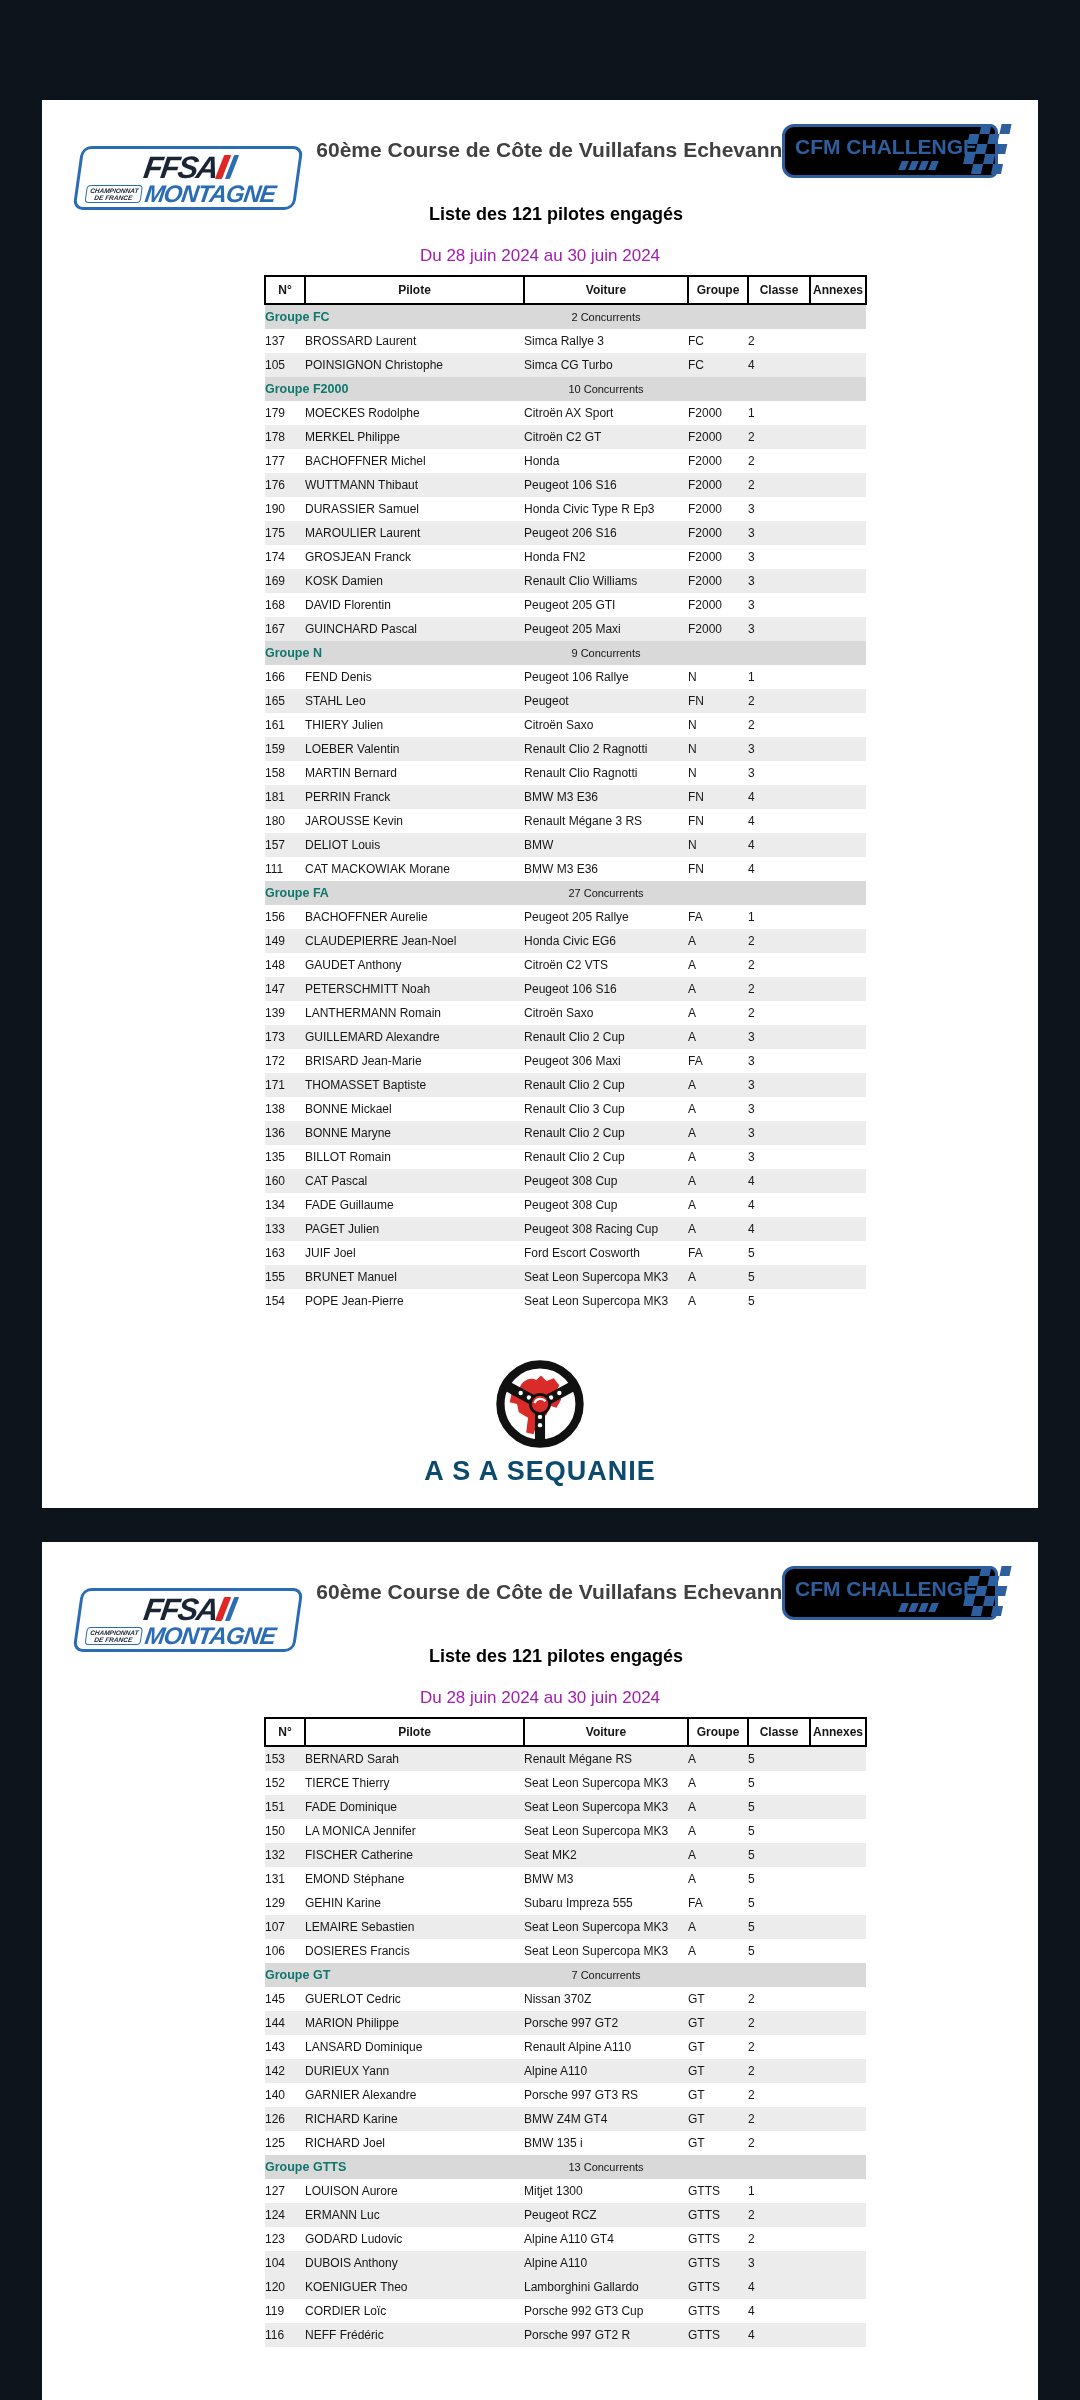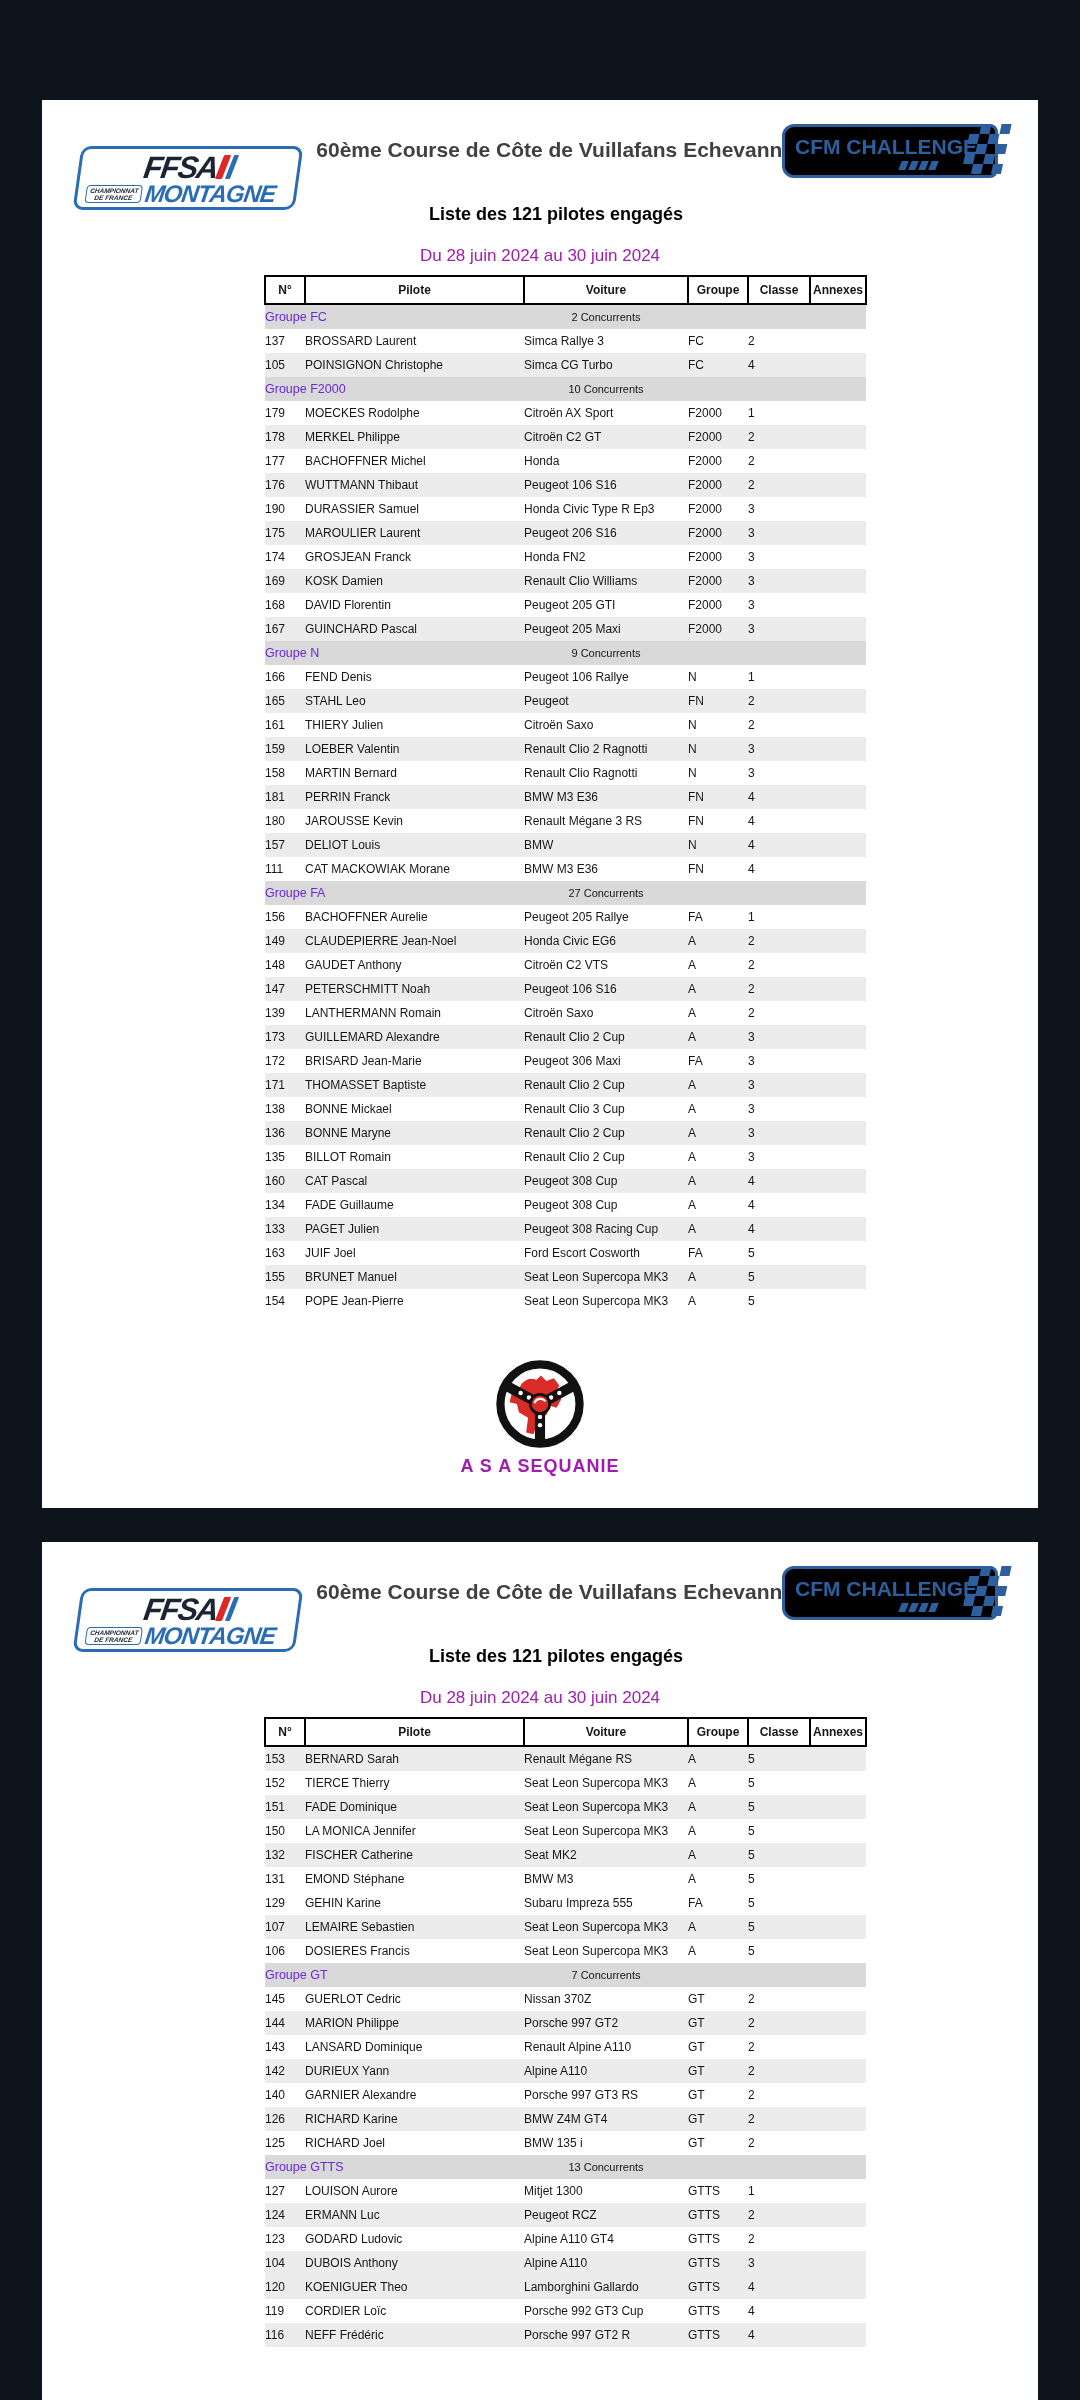--- a/index.html
+++ b/index.html
@@ -78,34 +78,34 @@
   table.startlist{
     margin-left:222px;width:601px;border-collapse:collapse;table-layout:fixed;
     font-size:12px;color:#161616;
   }
   table.startlist th{
     border:2px solid #000;height:26px;padding:0;text-align:center;
     font-size:12px;font-weight:bold;background:#fff;
   }
   table.startlist td{height:24px;padding:0;vertical-align:middle;overflow:hidden;white-space:nowrap;}
   tr.band td{background:#d9d9d9;}
-  td.group-name{font-weight:normal;font-size:12.5px;padding-left:8px;color:#6d28d9;}
+  td.group-name{font-weight:bold;font-size:12.5px;padding-left:8px;color:#0f766e;}
   td.group-count{text-align:center;font-size:11px;}
   tr.stripe td{background:#ececec;}
   td.c-n{padding-left:8px;}
   td.c-pilote{padding-left:16px;}
   td.c-voiture{padding-left:8px;}
   td.c-groupe{padding-left:10px;}
   td.c-classe{padding-left:10px;}
 
   
   .asa{position:absolute;top:1258px;left:0;right:0;text-align:center;}
   .asa-label{
     display:block;margin-top:2px;
-    font-size:18px;font-weight:900;letter-spacing:1px;color:#a21caf;
+    font-size:27px;font-weight:900;letter-spacing:1px;color:#0c4a6e;
     font-family:"Liberation Sans", sans-serif;
   }
 </style>
 </head>
 <body>
 
 <div class="page" id="page1">
   <div class="hdr">
 
     <div class="ffsa">

